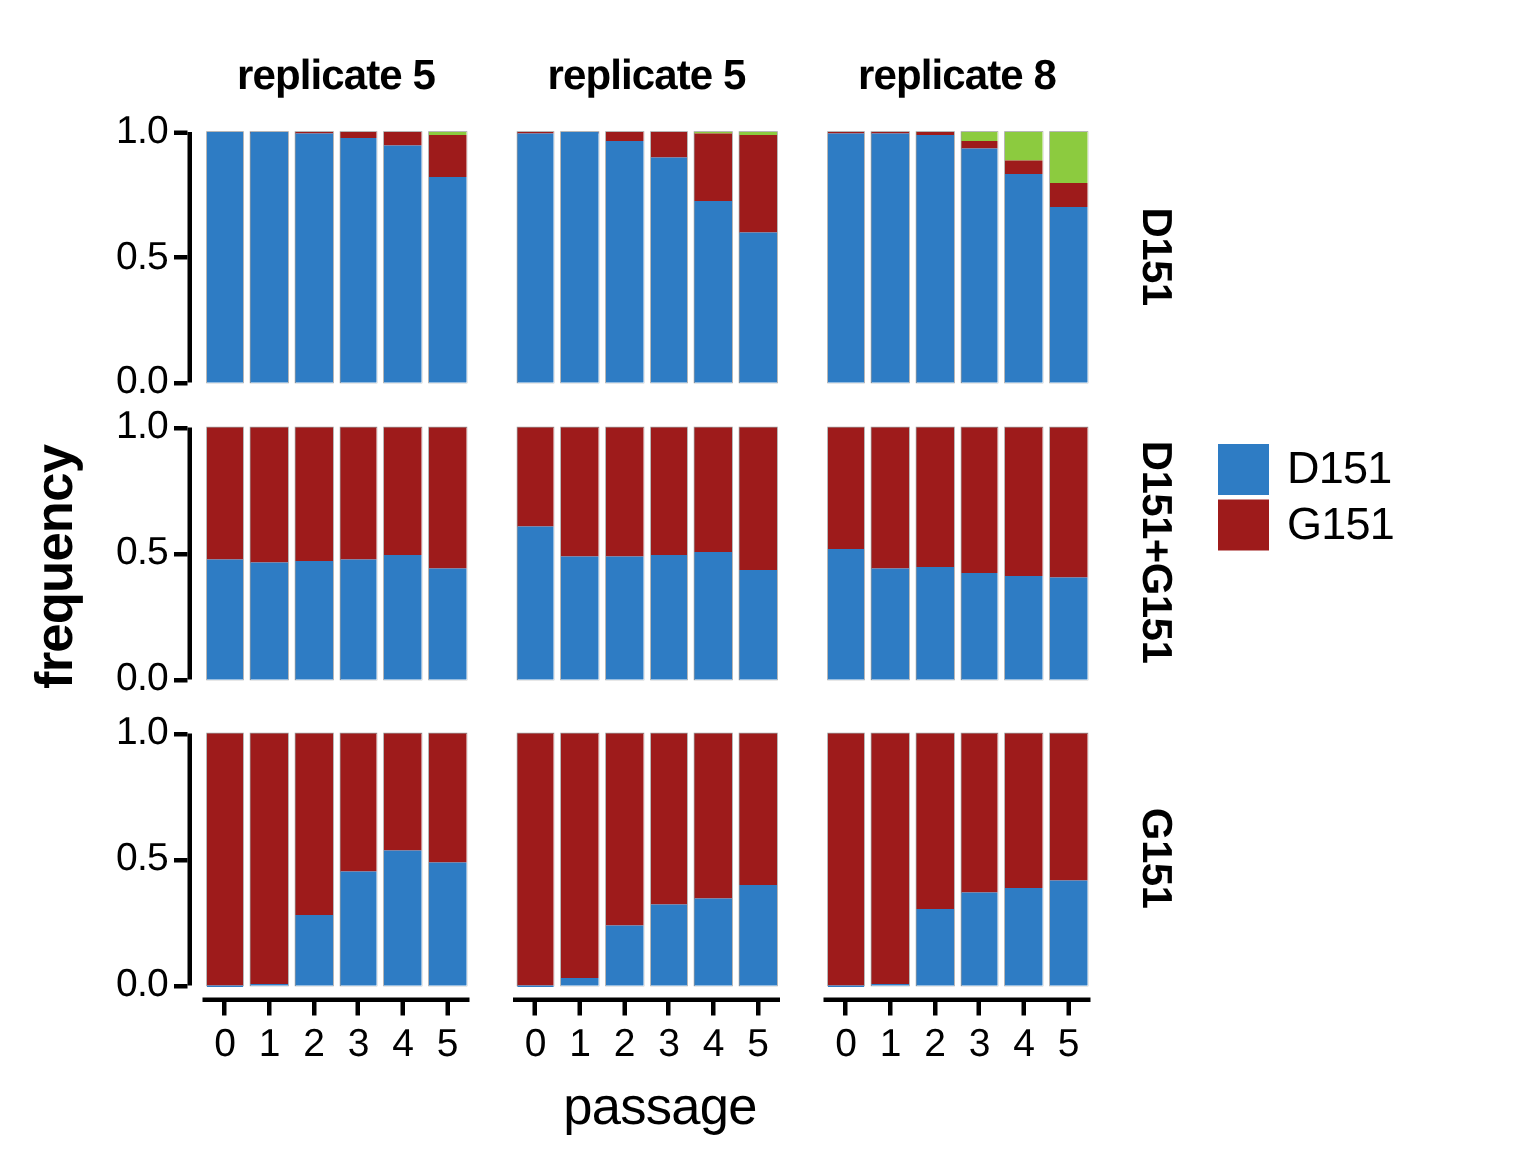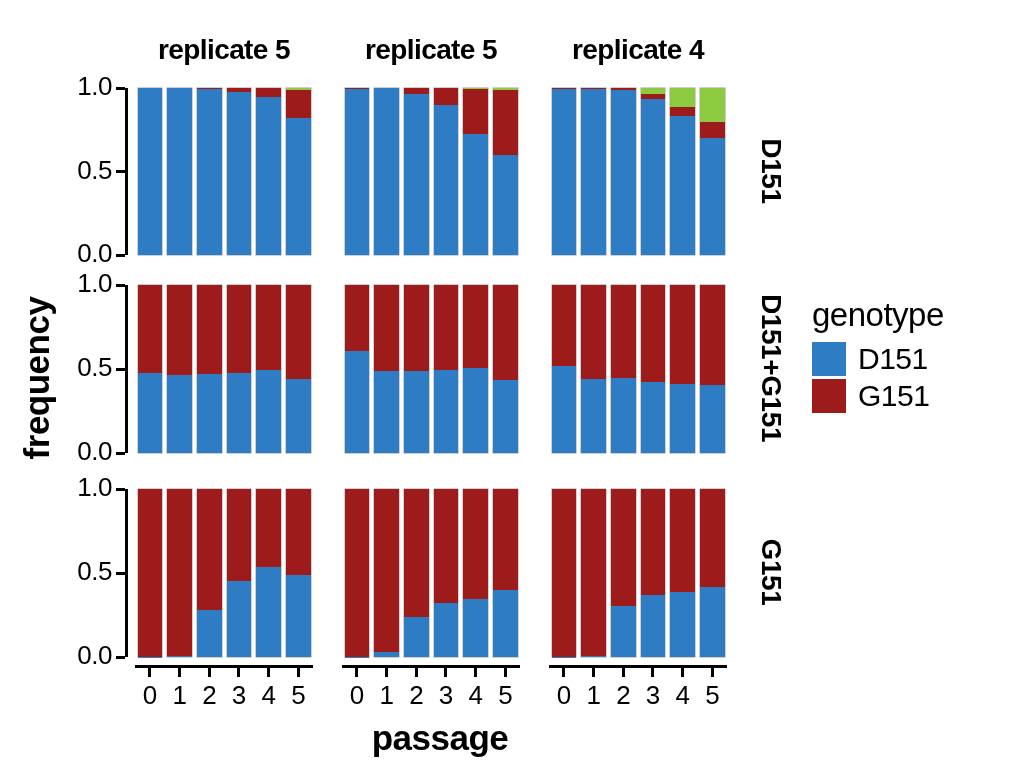--- a/index.html
+++ b/index.html
@@ -37,21 +37,21 @@
     transform-origin: center center;
     white-space: nowrap;
   }
   .xlab {
     position: absolute;
     left: 130px;
     top: 718px;
     width: 620px;
     text-align: center;
     font-size: 35px;
-    font-weight: bold;
+    font-weight: normal;
     letter-spacing: -0.5px;
     white-space: nowrap;
   }
 
   
   .col-strip {
     position: absolute;
     top: 33px;
     height: 34px;
     line-height: 34px;
@@ -181,21 +181,21 @@
 <body>
 
 <div id="figure">
 
   <div class="ylab">frequency</div>
 
   <div class="xlab">passage</div>
 
   <div class="col-strip" id="col-strip-0" style="left: 135px; width: 178px;">replicate 5</div>
   <div class="col-strip" id="col-strip-1" style="left: 342px; width: 178px;">replicate 5</div>
-  <div class="col-strip" id="col-strip-2" style="left: 549px; width: 178px;">replicate 4</div>
+  <div class="col-strip" id="col-strip-2" style="left: 549px; width: 178px;">replicate 8</div>
 
   <div class="row-strip" id="row-strip-0" style="left: 676px; top: 154.5px;">D151</div>
   <div class="row-strip" id="row-strip-1" style="left: 676px; top: 352px;">D151+G151</div>
   <div class="row-strip" id="row-strip-2" style="left: 676px; top: 556px;">G151</div>
 
   <div id="plot-area">
       <div class="yaxis-line" style="left: 125px; top: 88px; height: 167px;"></div>
       <div class="ytick" style="left: 116px; top: 253.5px;"></div>
       <div class="yticklabel" style="left: 50px; top: 238px;">0.0</div>
       <div class="ytick" style="left: 116px; top: 170px;"></div>
@@ -618,21 +618,20 @@
       <div class="xticklabel" style="left: 610.167px; top: 680px;">2</div>
       <div class="xtick" style="left: 651.333px; top: 668px;"></div>
       <div class="xticklabel" style="left: 639.833px; top: 680px;">3</div>
       <div class="xtick" style="left: 681px; top: 668px;"></div>
       <div class="xticklabel" style="left: 669.5px; top: 680px;">4</div>
       <div class="xtick" style="left: 710.667px; top: 668px;"></div>
       <div class="xticklabel" style="left: 699.167px; top: 680px;">5</div>
     </div>
 
   <div id="legend">
-    <div class="legend-title">genotype</div>
     <div id="legend-entries">
         <div class="legend-row">
           <div class="swatch" style="background: rgb(46, 124, 196);"></div>
           <div class="legend-label">D151</div>
         </div>
         <div class="legend-row">
           <div class="swatch" style="background: rgb(158, 27, 27);"></div>
           <div class="legend-label">G151</div>
         </div>
       </div>

